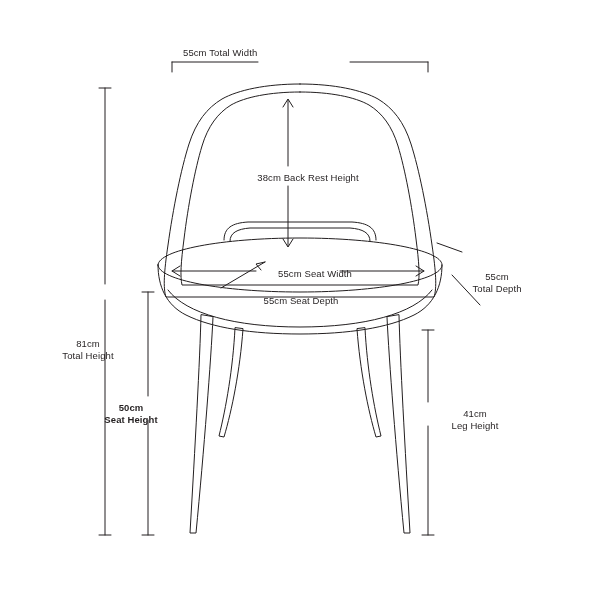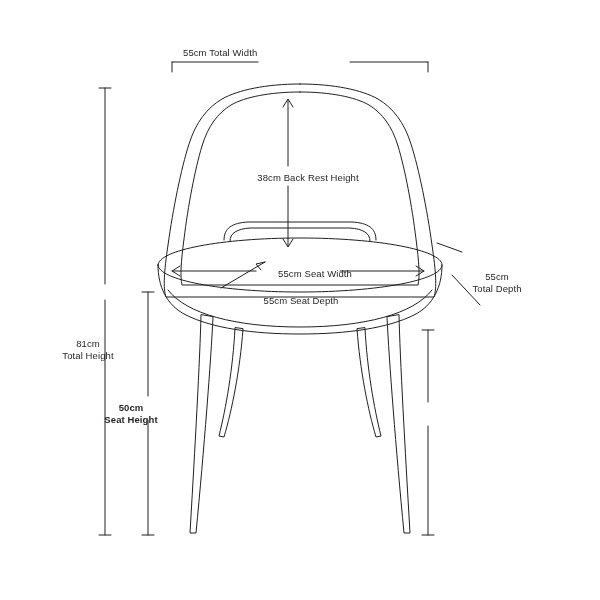--- a/index.html
+++ b/index.html
@@ -168,14 +168,16 @@
 
   <div class="dim-label left" style="left:462px; top:255px; width:70px;margin-top:16px;">55cm
 Total Depth</div>
 
   <div class="dim-label left" style="left:53px; top:291px; width:70px;margin-top:47px;">81cm
 Total Height</div>
 
   <div class="dim-label left" style="left:96px; top:402px; width:70px;font-weight:bold;">50cm
 Seat Height</div>
 
+  <div class="dim-label left" style="left:440px; top:408px; width:70px;">41cm
+Leg Height</div>
 
 </div>
 
 </body></html>

